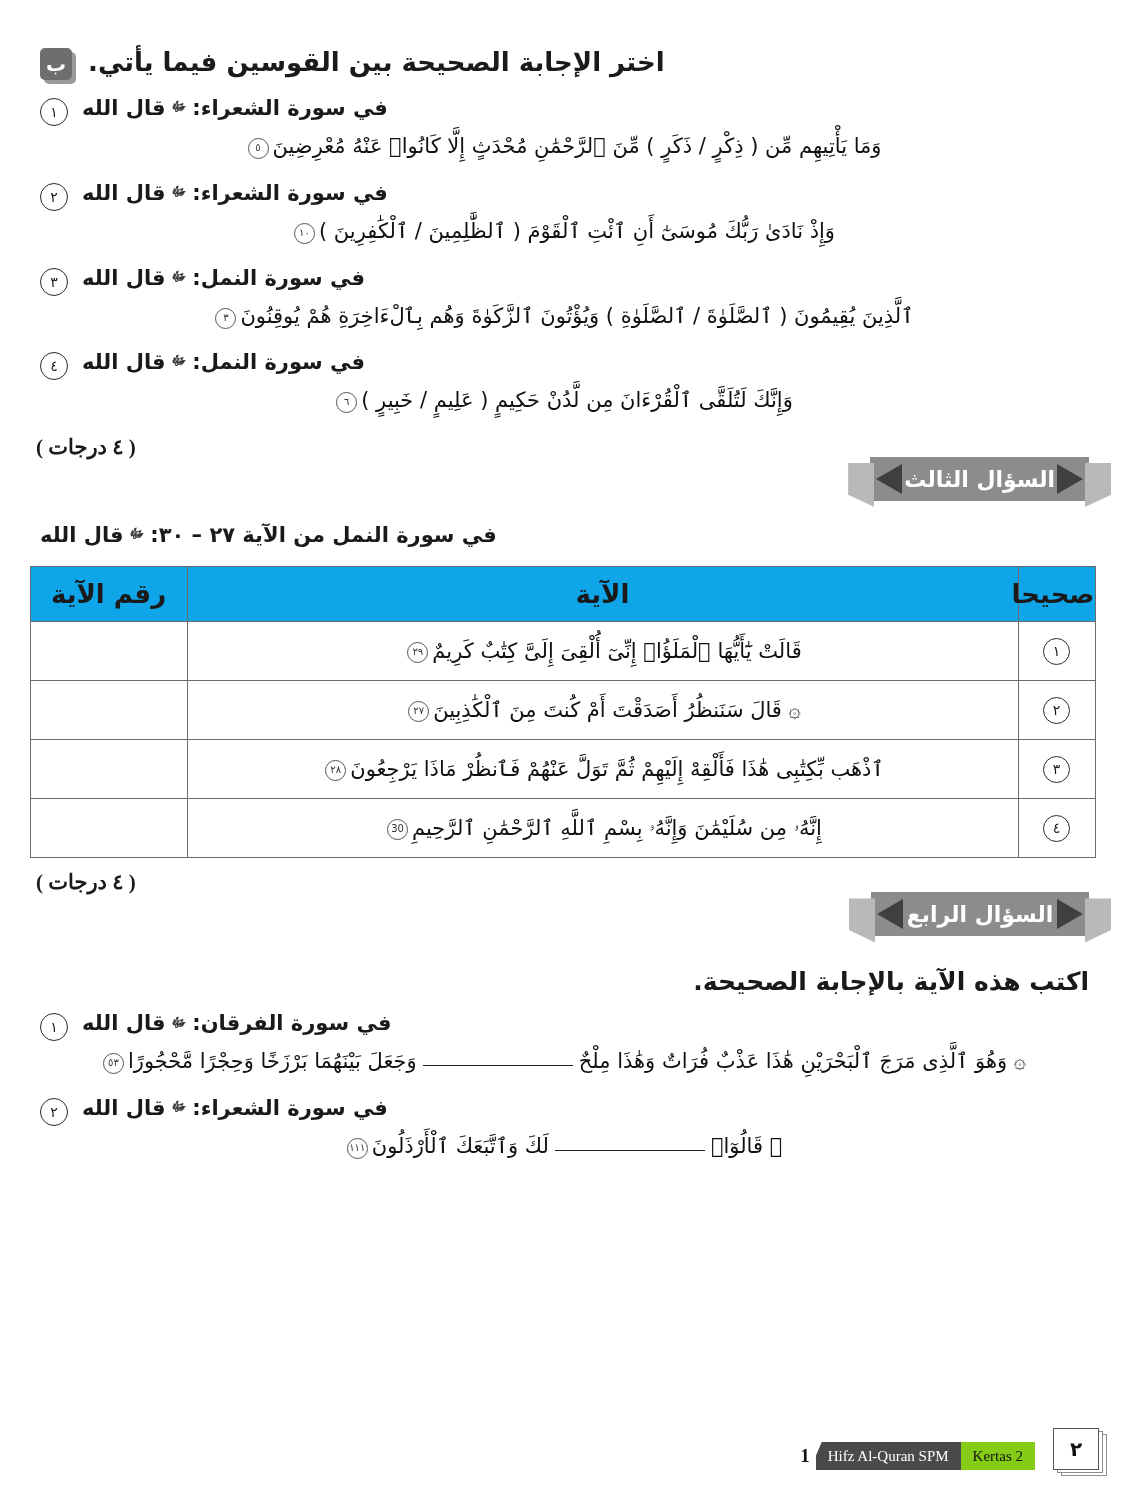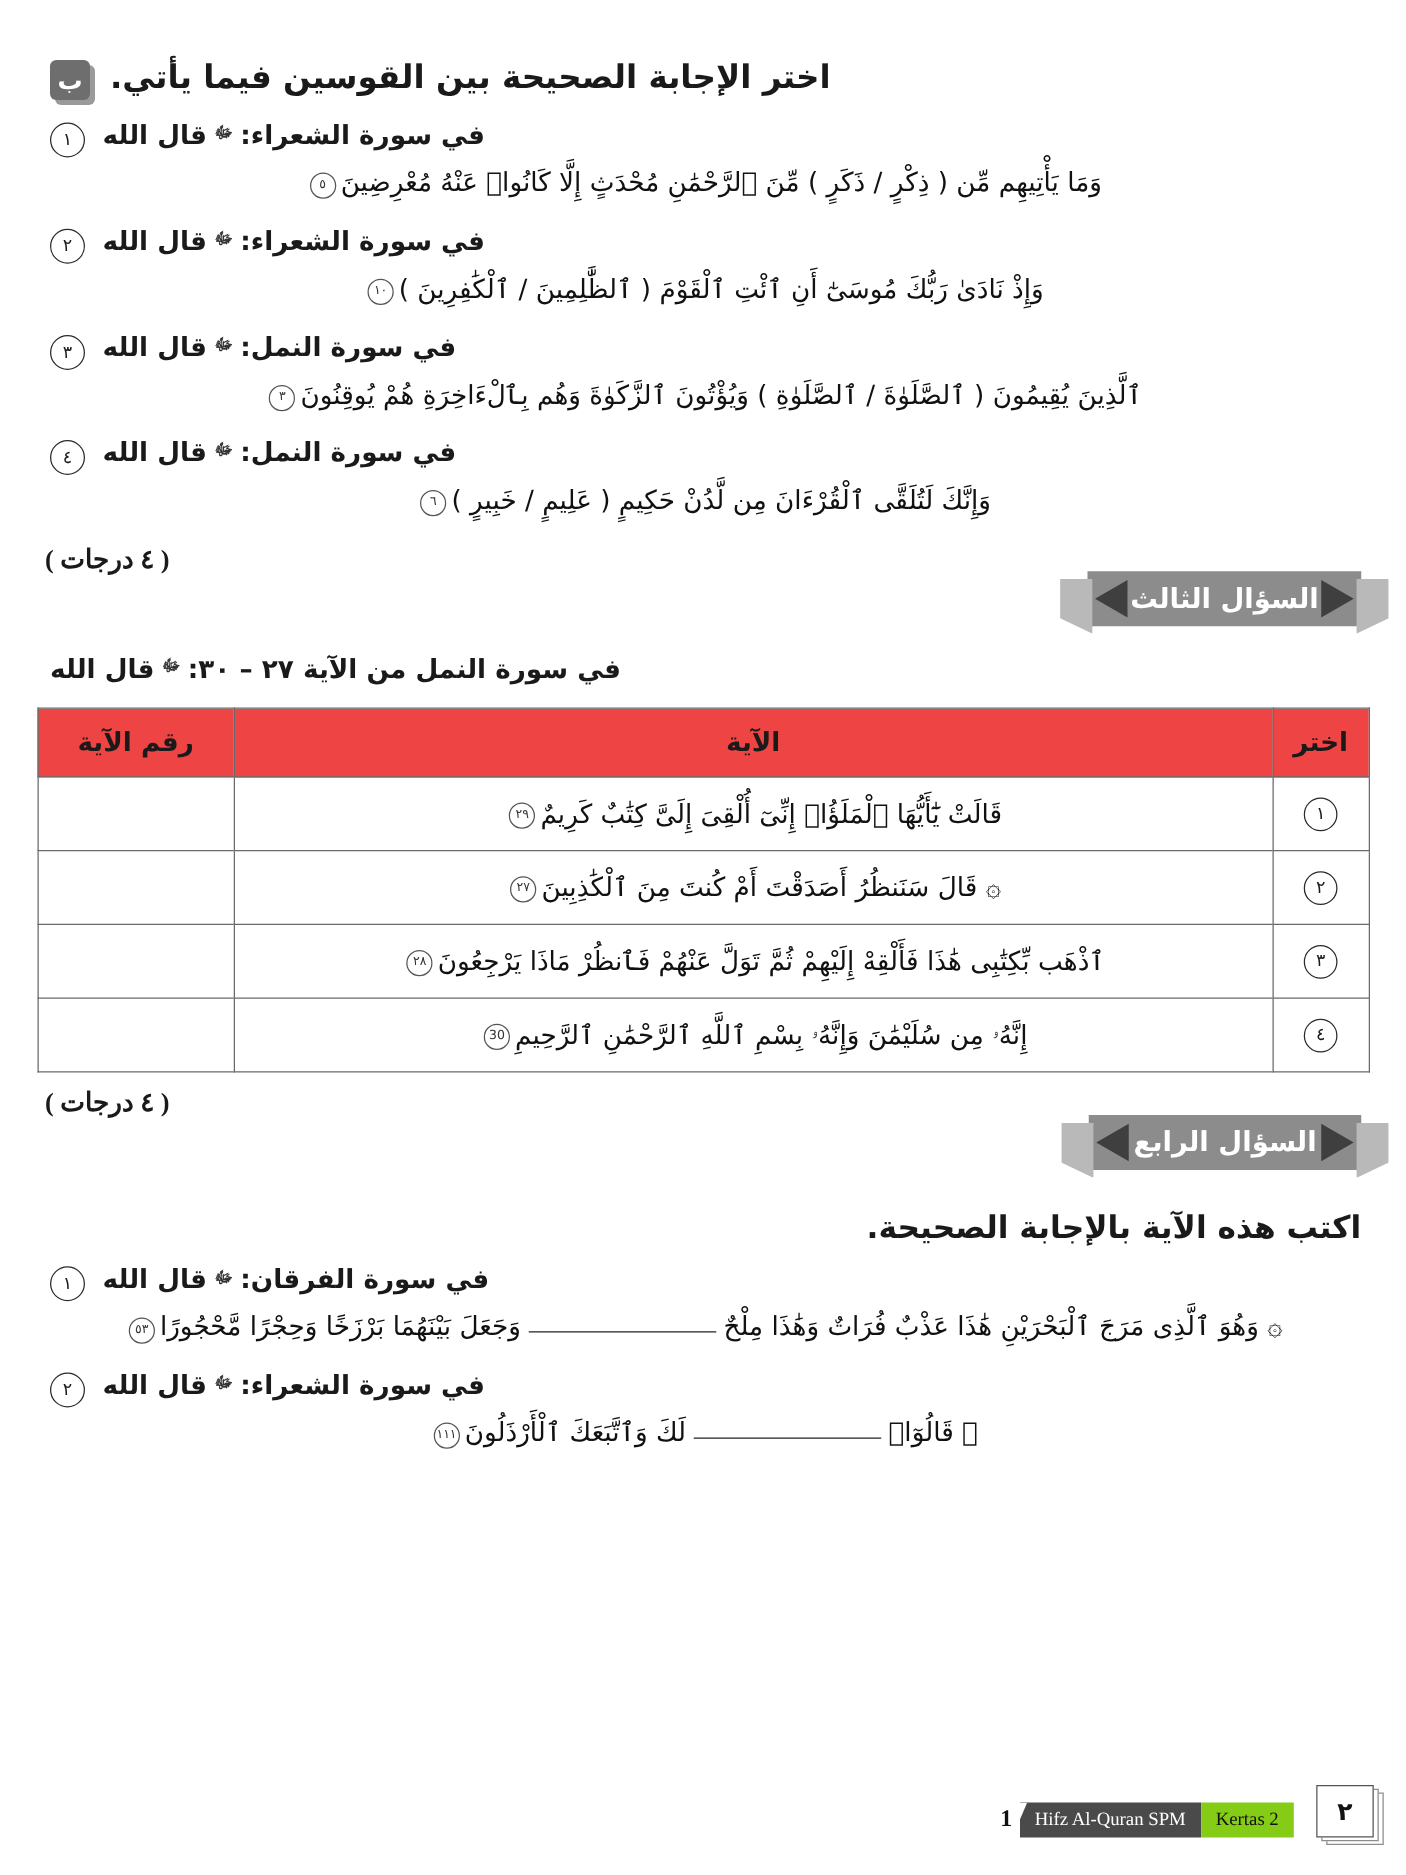--- a/index.html
+++ b/index.html
@@ -248,23 +248,23 @@
     margin: 16px auto 0 auto;
     border-collapse: collapse;
     table-layout: fixed;
     direction: rtl;
   }
   .verse-table th, .verse-table td {
     border: 1.4px solid #6a6a6a;
     padding: 0;
   }
   .verse-table thead th {
-    background: #ef4444;
+    background: #0ea5e9;
     height: 54px;
-    font-size: 21px;
+    font-size: 26px;
     font-weight: bold;
     text-align: center;
     vertical-align: middle;
   }
   .col-num   { width: 76px; }
   .col-ayah  { width: 830px; }
   .col-ayahno{ width: 156px; }
   .verse-table tbody td { height: 58px; vertical-align: middle; }
   .cell-num {
     text-align: center;
@@ -430,21 +430,21 @@
 
   <div class="sub-instruction ar">
     <span>قال الله</span>
     <span class="honorific">ﷻ</span>
     <span>في سورة النمل من الآية ٢٧ – ٣٠:</span>
   </div>
 
   <table class="verse-table">
     <thead>
       <tr>
-        <th class="col-num ar">اختر</th>
+        <th class="col-num ar">صحيحا</th>
         <th class="col-ayah ar">الآية</th>
         <th class="col-ayahno ar">رقم الآية</th>
       </tr>
     </thead>
     <tbody>
       <tr>
         <td class="cell-num">
           <span class="num-circle">١</span>
         </td>
         <td class="cell-ayah">

